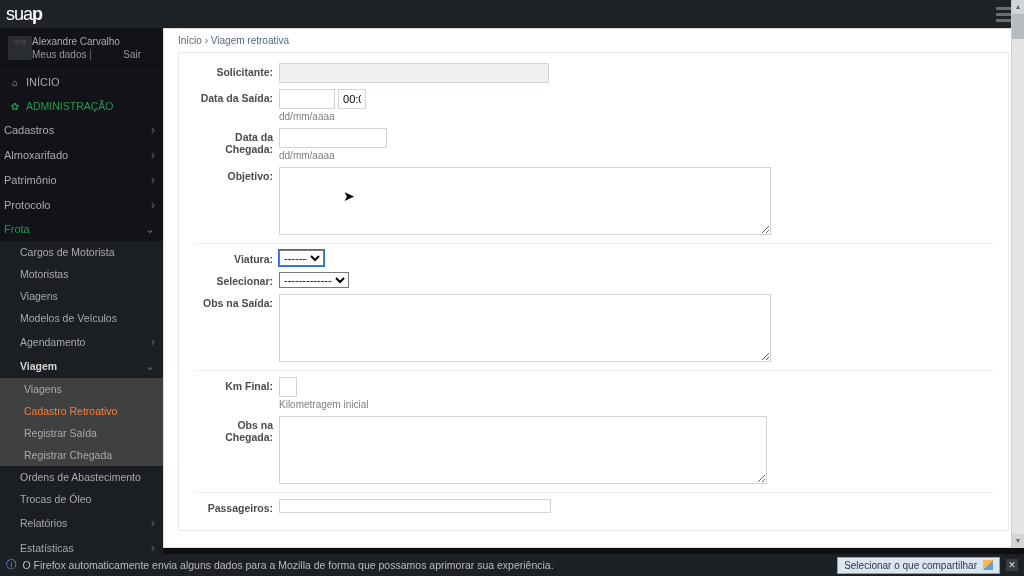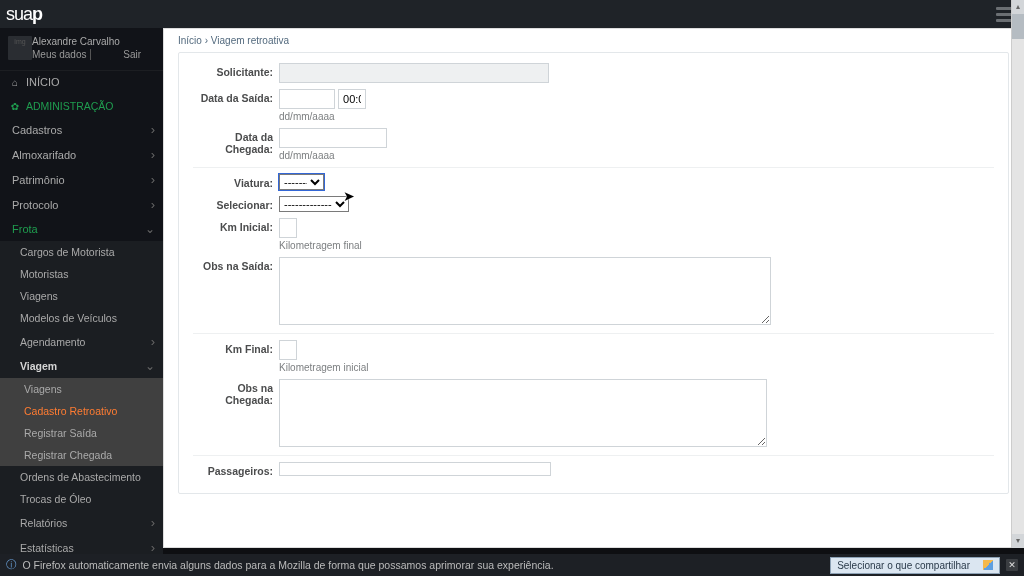--- a/index.html
+++ b/index.html
@@ -15,21 +15,21 @@
 .avatar { width: 24px; height: 24px; background: #2a2d32; border-radius: 1px; line-height: 12px; font-size: 7px; color: #555; text-align: center; overflow: hidden; }
 .user-info { font-size: 10px; line-height: 13px; }
 .user-info a { color: #999; text-decoration: none; }
 .user-info .userlinks a { border-right: 1px solid #555; padding-right: 4px; margin-right: 2px; }
 .user-info .userlinks a:last-child { border-right: 0; margin-left: 27px; }
 .nav { list-style: none; }
 .nav li { border-bottom: 0; }
 .nav a { display: flex; align-items: center; padding: 5px 8px; color: #aaa; text-decoration: none; font-size: 11px; justify-content: space-between; cursor: pointer; }
 .nav a .icon { width: 14px; display: inline-block; text-align: center; margin-right: 4px; font-size: 10px; }
 .nav a.section-head { color: #1f9d4f; font-size: 10.5px; padding-top: 7px; }
-.nav .sub > a { padding-left: 12px; }
+.nav .sub > a { padding-left: 4px; }
 .nav .sub2 > a { padding-left: 20px; font-size: 10.5px; }
 .nav .sub3 > a { padding-left: 24px; font-size: 10.5px; }
 .nav .chev::after { content: "›"; font-size: 13px; color: #666; }
 .nav .chev-down::after { content: "⌄"; font-size: 12px; color: #666; }
 .nav li.expanded { background: #1b1e22; }
 .nav li.active { background: #404040; }
 .nav li.bold > a > span { font-weight: bold; color: #d5d5d5; text-align: right; }
 .nav li.current > a { color: #ff7c32; }
 .content { flex: 1; background: #fff; color: #333; overflow-y: auto; border: 1px solid #ddd; margin: 0; position: relative; }
 .content-inner { padding: 4px 14px 10px 14px; }
@@ -43,21 +43,21 @@
 .form-row select { border: 1px solid #7a7a7a; font-size: 11px; background: #fff; }
 .form-row select.focus { outline: 1px solid #3367d6; outline-offset: 0; box-shadow: 0 0 0 1px #6ea3ff; }
 .form-row textarea { border: 1px solid #cfd4d8; width: 492px; font-size: 11px; padding: 3px; resize: both; }
 .hint { font-size: 10px; color: #7c7f81; margin-top: 2px; }
 .divider { height: 0; border-top: 1px solid #eef0f1; margin: 6px 0; }
 .scroll-right { position: absolute; right: 0; top: 0; bottom: 28px; width: 13px; background: #e4e4e4; border-left: 1px solid #ccc; }
 .scroll-right .sup, .scroll-right .sdown { height: 14px; background: #d3d6d9; font-size: 8px; text-align: center; line-height: 14px; color: #666; }
 .scroll-right .sthumb { position: absolute; top: 14px; height: 25px; width: 100%; background: #b5bcc2; }
 .bottombar { position: absolute; bottom: 0; left: 0; right: 0; height: 22px; background: #1d2025; display: flex; align-items: center; padding: 0 6px; justify-content: space-between; }
 .bottombar .msg { color: #bbb; font-size: 10.5px; display: flex; gap: 6px; align-items: center; }
-.bottombar .share-btn { background: #dbe6f1; color: #2a3a4a; border: 1px solid #8da2b6; font-size: 10px; padding: 2px 6px; display: flex; align-items: center; gap: 13px; }
+.bottombar .share-btn { background: #dbe6f1; color: #2a3a4a; border: 1px solid #8da2b6; font-size: 10px; padding: 2px 6px; display: flex; align-items: center; gap: 6px; }
 .bottombar .share-slice { display: inline-block; width: 10px; height: 10px; background: linear-gradient(135deg, #f5b84a 50%, #5f9fe0 50%); }
 .close-x { display:inline-block; width:12px; height:12px; line-height:12px; text-align:center; background:#3a3d41; color:#ddd; font-size:9px; border-radius:1px; }
 .cursor-ptr { position: absolute; left: 343px; top: 188px; font-size: 14px; color: #000; pointer-events: none; text-shadow: 0 0 2px #fff; z-index:50;}
 </style>
 </head>
 <body>
 
 <div class="topbar">
   <span class="logo"><span>sua</span><b>p</b></span>
   <div class="hamburger">
@@ -215,35 +215,32 @@
             <div class="hint">dd/mm/aaaa</div>
           </div>
         </div>
         <div class="form-row">
           <label>Data da Chegada:</label>
           <div class="ctrl">
             <input type="text" style="width: 108px;">
             <div class="hint">dd/mm/aaaa</div>
           </div>
         </div>
+        <div class="form-row">
+          <label>Objetivo:</label>
+          <div class="ctrl"><textarea style="height: 68px;"></textarea></div>
+        </div>
         <div class="divider"></div>
         <div class="form-row">
           <label>Viatura:</label>
           <div class="ctrl"><select class="focus" style="width:45px"><option>---------</option></select></div>
         </div>
         <div class="form-row">
           <label>Selecionar:</label>
           <div class="ctrl"><select style="width:70px"><option>-----------------</option></select></div>
-        </div>
-        <div class="form-row">
-          <label>Km Inicial:</label>
-          <div class="ctrl">
-            <input type="text" style="width: 18px;">
-            <div class="hint">Kilometragem final</div>
-          </div>
         </div>
         <div class="form-row">
           <label>Obs na Saída:</label>
           <div class="ctrl"><textarea style="height: 68px;"></textarea></div>
         </div>
         <div class="divider"></div>
         <div class="form-row">
           <label>Km Final:</label>
           <div class="ctrl">
             <input type="text" style="width: 18px;">

